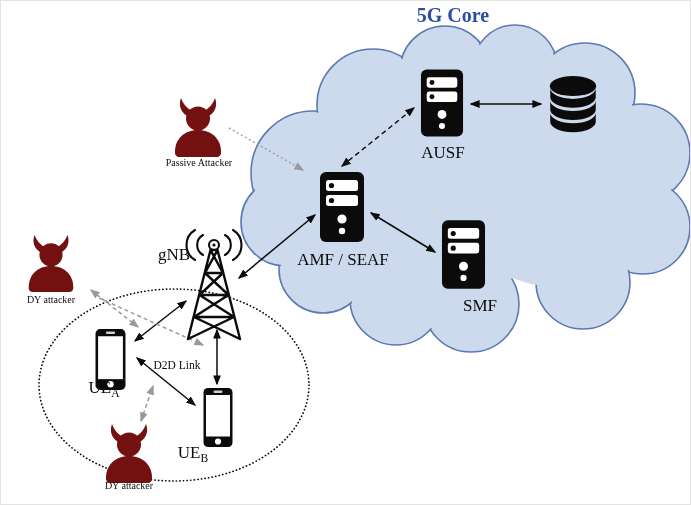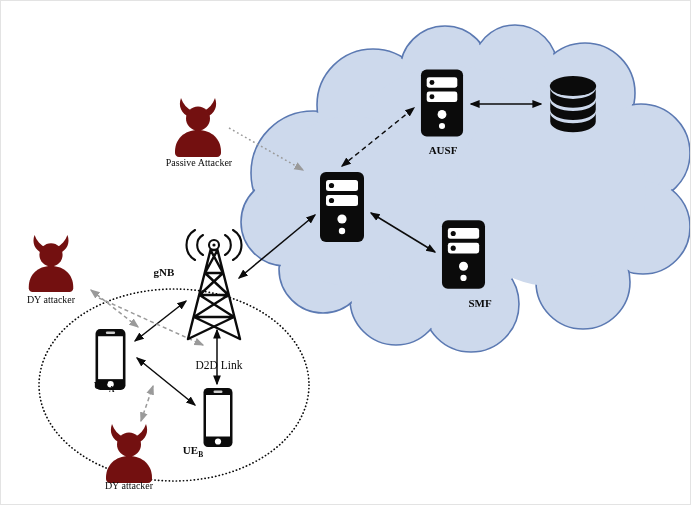--- a/index.html
+++ b/index.html
@@ -25,21 +25,21 @@
   .line-dash-gray{stroke:var(--dashed-gray);stroke-width:1.5;fill:none;stroke-dasharray:4 3;}
   .line-dot-gray{stroke:var(--dashed-gray);stroke-width:1.5;fill:none;stroke-dasharray:1.8 2.8;}
   .dotted-ellipse{stroke:var(--ink);stroke-width:1.7;fill:none;stroke-dasharray:0.2 3.4;stroke-linecap:round;}
   .tower-stroke{stroke:var(--ink);stroke-width:2.4;fill:none;stroke-linecap:round;}
   .wave-stroke{stroke:var(--ink);stroke-width:2.1;fill:none;stroke-linecap:round;}
   .devil{fill:var(--attacker-red);}
   .mk-black{fill:var(--ink);}
   .mk-gray{fill:var(--dashed-gray);}
   .lbl{position:absolute;transform:translateX(-50%);white-space:nowrap;color:var(--ink);line-height:1.1;}
   .lbl-title{font-size:20px;font-weight:bold;color:var(--title-blue);}
-  .lbl-lg{font-size:11px;font-weight:bold;}
+  .lbl-lg{font-size:17px;}
   .lbl-md{font-size:10px;}
   .lbl-sm{font-size:11.5px;}
   .lbl sub{font-size:68%;}
 </style>
 </head>
 <body>
 
 <div id="stage">
 
   <svg width="691" height="505" viewBox="0 0 691 505">
@@ -153,22 +153,24 @@
     <use href="#ic-server" x="318" y="170" width="46" height="72"></use>
     <use href="#ic-server" x="440" y="218" width="45" height="71"></use>
     <use href="#ic-tower" x="183" y="228" width="60" height="112"></use>
     <use href="#ic-phone" x="94" y="327" width="31" height="63"></use>
     <use href="#ic-phone" x="202" y="386" width="30" height="61"></use>
     <use href="#ic-devil" x="167" y="95" width="60" height="62"></use>
     <use href="#ic-devil" x="21" y="232" width="58" height="60"></use>
     <use href="#ic-devil" x="98" y="422" width="60" height="60"></use>
   </svg>
 
+  <div class="lbl lbl-title" style="left:452px;top:3px;">5G Core</div>
   <div class="lbl lbl-lg" style="left:442px;top:143px;">AUSF</div>
+  <div class="lbl lbl-lg" style="left:342px;top:250px;">AMF / SEAF</div>
   <div class="lbl lbl-lg" style="left:479px;top:296px;">SMF</div>
   <div class="lbl lbl-md" style="left:198px;top:156px;">Passive Attacker</div>
-  <div class="lbl lbl-lg" style="left:163px;top:245px;margin-top:20px;">gNB</div>
+  <div class="lbl lbl-lg" style="left:173px;top:245px;">gNB</div>
   <div class="lbl lbl-md" style="left:50px;top:293px;">DY attacker</div>
   <div class="lbl lbl-lg" style="left:103px;top:378px;"><span>UE</span><sub>A</sub></div>
   <div class="lbl lbl-lg" style="left:192px;top:443px;"><span>UE</span><sub>B</sub></div>
-  <div class="lbl lbl-sm" style="left:176px;top:358px;margin-left:42px;">D2D Link</div>
+  <div class="lbl lbl-sm" style="left:176px;top:358px;">D2D Link</div>
   <div class="lbl lbl-md" style="left:128px;top:479px;">DY attacker</div>
 </div>
 
 </body></html>

